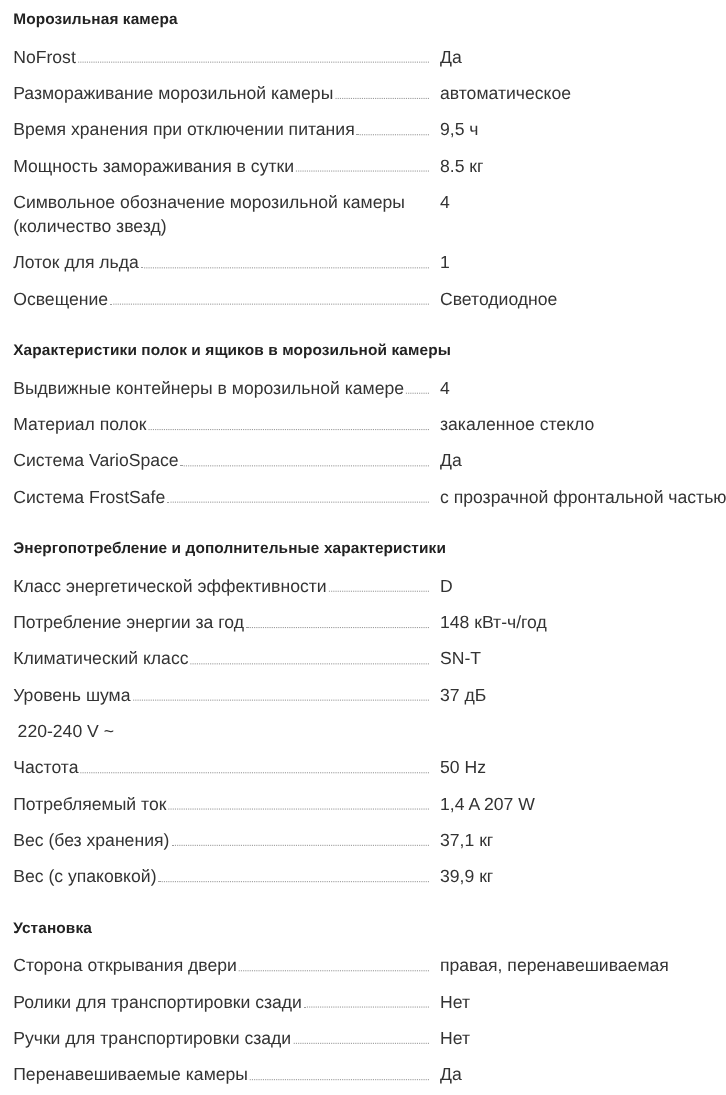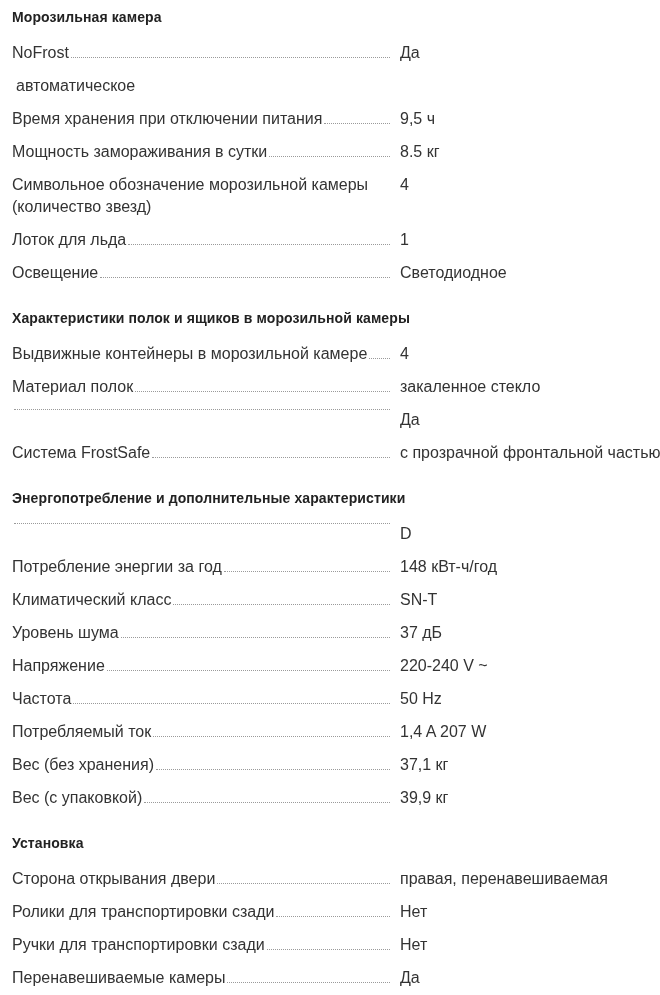--- a/index.html
+++ b/index.html
@@ -65,20 +65,24 @@
     <section class="spec-section">
     <h2 class="section-title">Морозильная камера</h2>
   <div class="spec-row">
     <div class="spec-left">
       <span class="spec-label">NoFrost</span>
       <span class="spec-leader"></span>
     </div>
     <div class="spec-value">Да</div>
   </div>
       <div class="spec-row">
+    <div class="spec-left">
+      <span class="spec-label">Размораживание морозильной камеры</span>
+      <span class="spec-leader"></span>
+    </div>
     <div class="spec-value">автоматическое</div>
   </div>
       <div class="spec-row">
     <div class="spec-left">
       <span class="spec-label">Время хранения при отключении питания</span>
       <span class="spec-leader"></span>
     </div>
     <div class="spec-value">9,5 ч</div>
   </div>
       <div class="spec-row">
@@ -121,36 +125,38 @@
   </div>
       <div class="spec-row">
     <div class="spec-left">
       <span class="spec-label">Материал полок</span>
       <span class="spec-leader"></span>
     </div>
     <div class="spec-value">закаленное стекло</div>
   </div>
       <div class="spec-row">
     <div class="spec-left">
+      <span class="spec-label">Система VarioSpace</span>
       <span class="spec-leader"></span>
     </div>
     <div class="spec-value">Да</div>
   </div>
       <div class="spec-row">
     <div class="spec-left">
       <span class="spec-label">Система FrostSafe</span>
       <span class="spec-leader"></span>
     </div>
     <div class="spec-value">с прозрачной фронтальной частью</div>
   </div>
     </section>
     <section class="spec-section">
     <h2 class="section-title">Энергопотребление и дополнительные характеристики</h2>
   <div class="spec-row">
     <div class="spec-left">
+      <span class="spec-label">Класс энергетической эффективности</span>
       <span class="spec-leader"></span>
     </div>
     <div class="spec-value">D</div>
   </div>
       <div class="spec-row">
     <div class="spec-left">
       <span class="spec-label">Потребление энергии за год</span>
       <span class="spec-leader"></span>
     </div>
     <div class="spec-value">148 кВт-ч/год</div>
@@ -163,24 +169,20 @@
     <div class="spec-value">SN-T</div>
   </div>
       <div class="spec-row">
     <div class="spec-left">
       <span class="spec-label">Уровень шума</span>
       <span class="spec-leader"></span>
     </div>
     <div class="spec-value">37 дБ</div>
   </div>
       <div class="spec-row">
-    <div class="spec-left">
-      <span class="spec-label">Напряжение</span>
-      <span class="spec-leader"></span>
-    </div>
     <div class="spec-value">220-240 V ~</div>
   </div>
       <div class="spec-row">
     <div class="spec-left">
       <span class="spec-label">Частота</span>
       <span class="spec-leader"></span>
     </div>
     <div class="spec-value">50 Hz</div>
   </div>
       <div class="spec-row">

